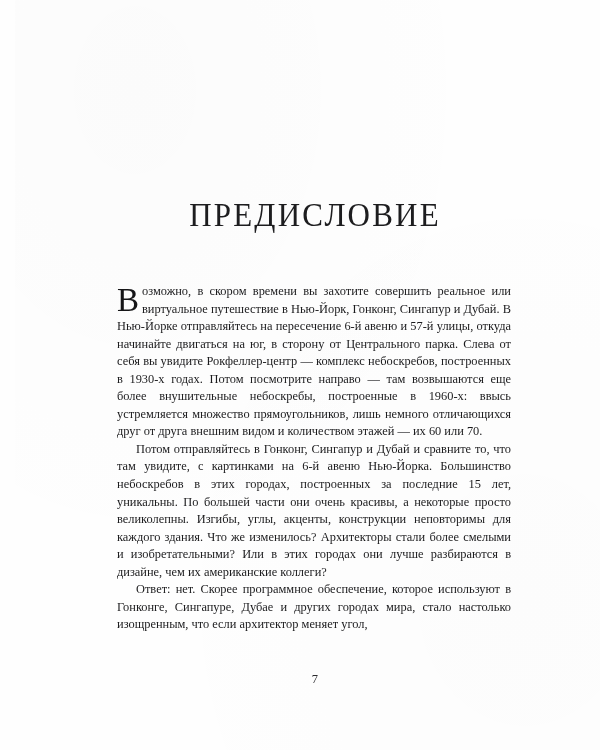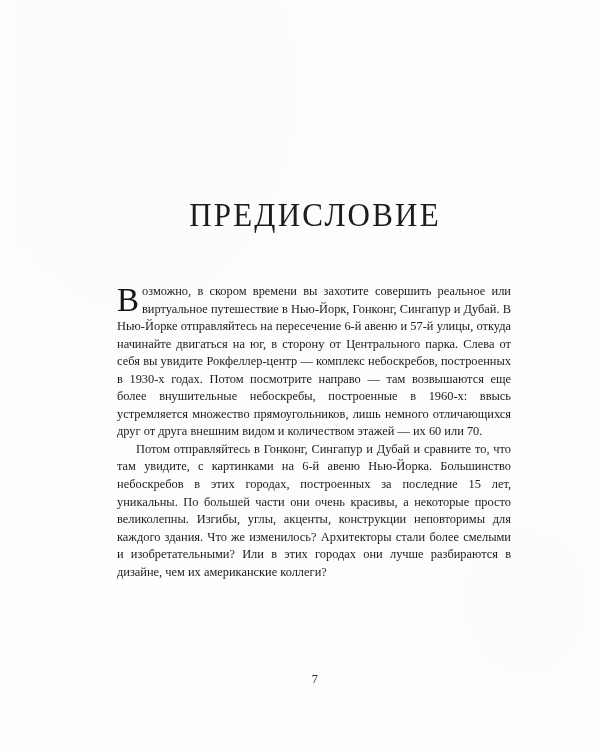--- a/index.html
+++ b/index.html
@@ -105,18 +105,19 @@
 <div class="page">
 
   <h1 class="chapter-title">ПРЕДИСЛОВИЕ</h1>
 
   <div class="text-block">
 
     <p class="para first"><span class="dropcap">В</span><span>озможно, в скором времени вы захотите совершить реальное или виртуальное путешествие в Нью-Йорк, Гонконг, Сингапур и Дубай. В Нью-Йорке отправляйтесь на пересечение 6-й авеню и 57-й улицы, откуда начинайте двигаться на юг, в сторону от Центрального парка. Слева от себя вы увидите Рокфеллер-центр — комплекс небоскребов, построенных в 1930-х годах. Потом посмотрите направо — там возвышаются еще более внушительные небоскребы, построенные в 1960-х: ввысь устремляется множество прямоугольников, лишь немного отличающихся друг от друга внешним видом и количеством этажей — их 60 или 70.</span></p>
 
     <p class="para"><span>Потом отправляйтесь в Гонконг, Сингапур и Дубай и сравните то, что там увидите, с картинками на 6-й авеню Нью-Йорка. Большинство небоскребов в этих городах, построенных за последние 15 лет, уникальны. По большей части они очень красивы, а некоторые просто великолепны. Изгибы, углы, акценты, конструкции неповторимы для каждого здания. Что же изменилось? Архитекторы стали более смелыми и изобретательными? Или в этих городах они лучше разбираются в дизайне, чем их американские коллеги?</span></p>
 
+    <p class="para"><span>Ответ: нет. Скорее программное обеспечение, которое используют в Гонконге, Сингапуре, Дубае и других городах мира, стало настолько изощренным, что если архитектор меняет угол,</span></p>
 
   </div>
 
   <div class="folio">7</div>
 
 </div>
 
 </body></html>

